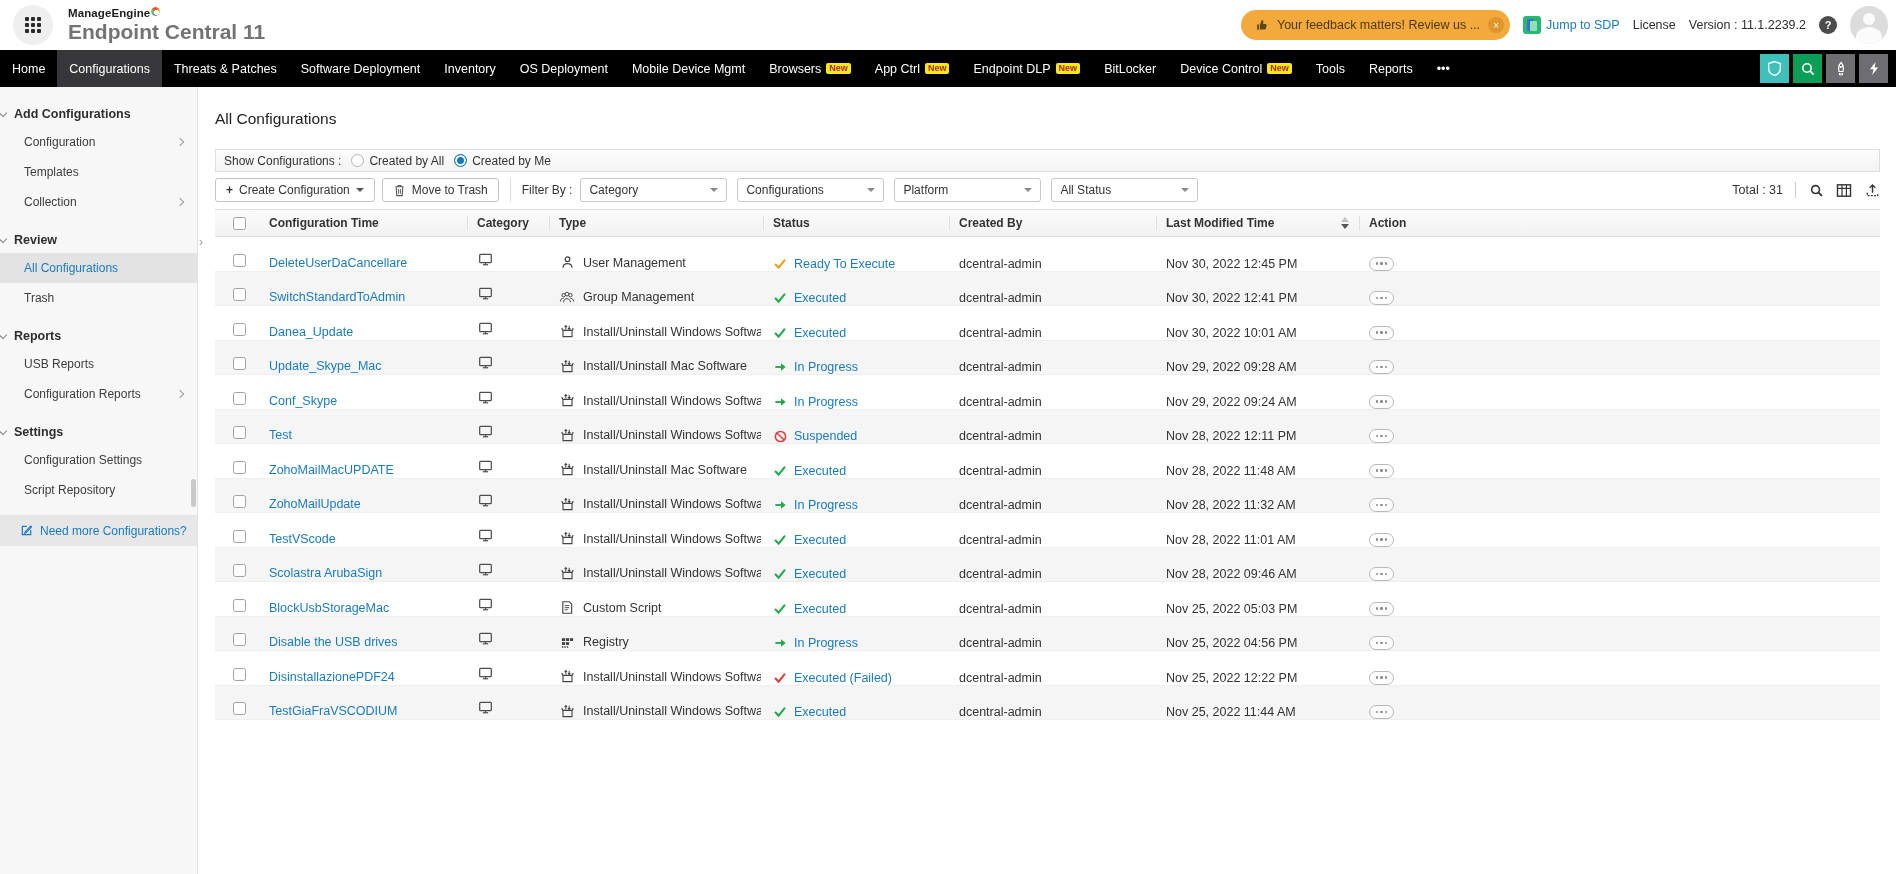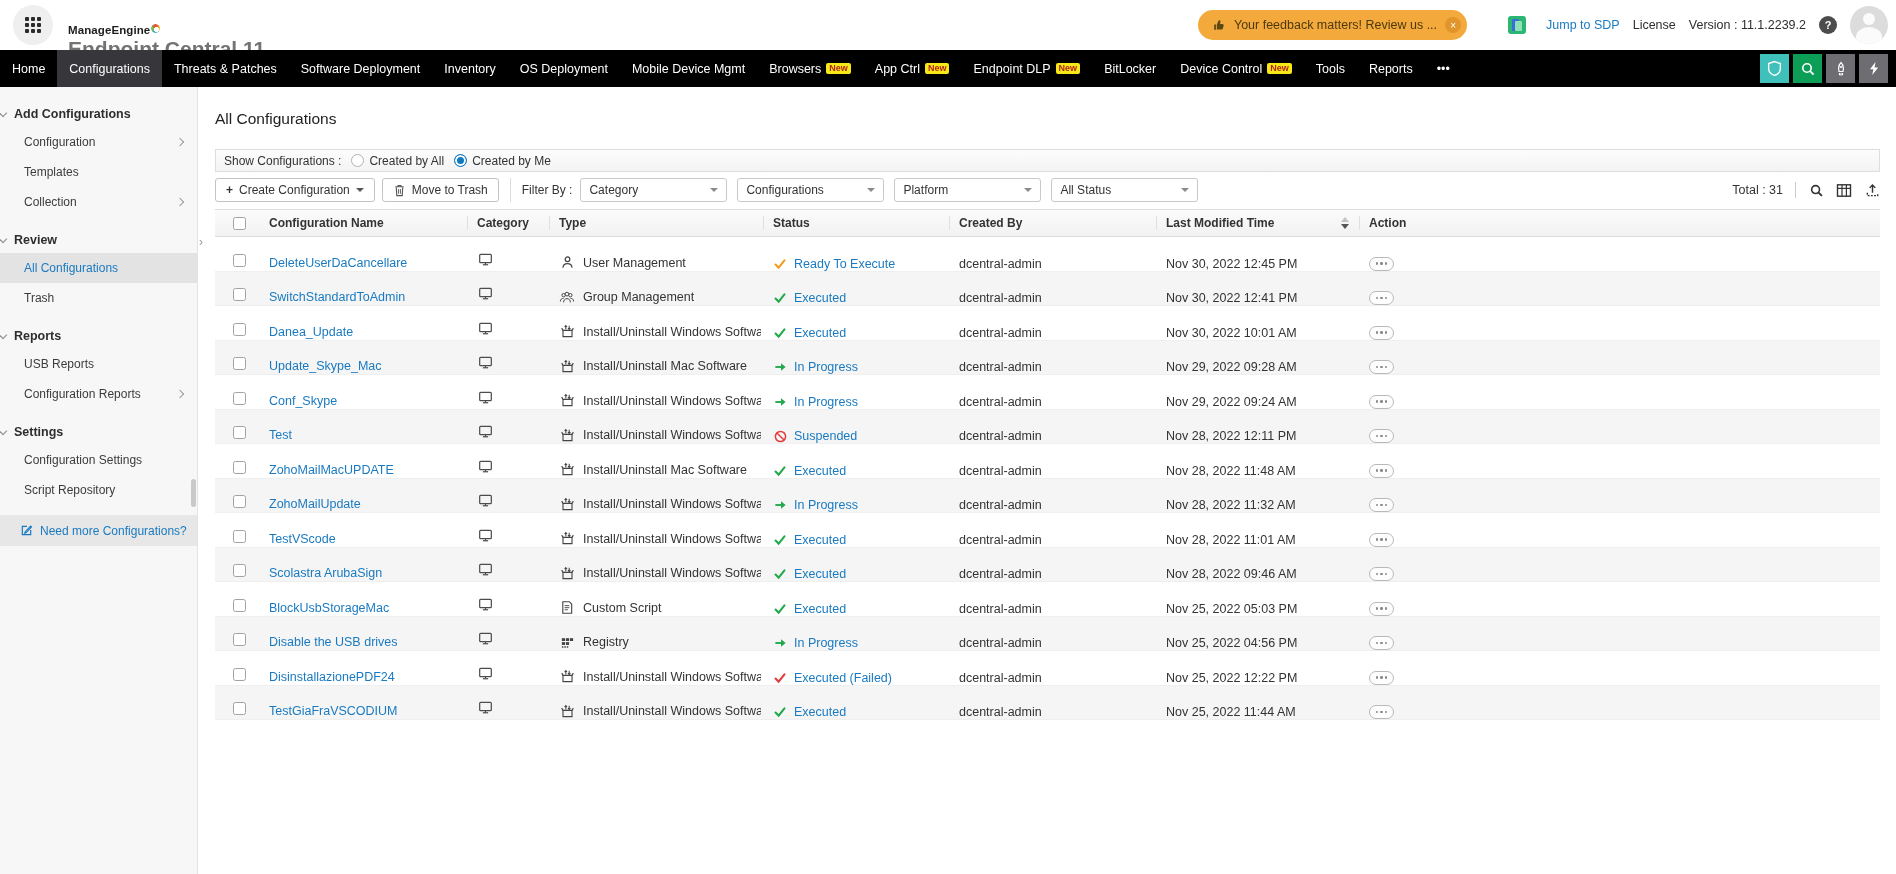--- a/index.html
+++ b/index.html
@@ -5,34 +5,34 @@
   * { margin:0; padding:0; box-sizing:border-box; }
   html,body { width:1896px; height:874px; overflow:hidden; background:#fff;
     font-family:"Liberation Sans", sans-serif; }
 
   
   .top-header { position:relative; height:50px; background:#fff; }
   .app-circle { position:absolute; left:13px; top:5px; width:40px; height:40px; border-radius:50%;
     background:#efefef; display:flex; align-items:center; justify-content:center; cursor:pointer; }
   .grid-dots { display:grid; grid-template-columns:repeat(3,4px); grid-gap:2px; }
   .grid-dots i { width:4px; height:4px; background:#2b2b2b; border-radius:1px; }
-  .brand-block { position:absolute; left:68px; top:24px; }
+  .brand-block { position:absolute; left:68px; top:7px; }
   .brand-top { font-size:11.5px; font-weight:bold; color:#1d1d1d; letter-spacing:.1px; }
   .brand-swirl { display:inline-block; width:9px; height:9px; border-radius:50%;
     background:conic-gradient(#e8443a,#f7b500,#31a8e0,#7ac143,#e8443a); vertical-align:top; margin-left:1px;
     -webkit-mask:radial-gradient(circle at 60% 60%, transparent 2.5px, #000 2.6px); 
     mask:radial-gradient(circle at 60% 60%, transparent 2.5px, #000 2.6px); }
   .brand-bottom { font-size:21px; font-weight:bold; color:#737373; margin-top:1px; }
   .hdr-right { position:absolute; right:8px; top:0; height:50px; display:flex; align-items:center; gap:13px; }
   .feedback-pill { height:30px; background:#f3a93c; border-radius:16px; display:flex; align-items:center;
     padding:0 6px 0 14px; gap:8px; cursor:pointer; }
   .feedback-pill .fb-txt { font-size:12.5px; color:#4c3a0e; }
   .fb-close { width:16px; height:16px; border-radius:50%; background:#e2952b; color:#fff; font-size:10px;
     display:flex; align-items:center; justify-content:center; cursor:pointer; }
-  .sdp-wrap { display:flex; align-items:center; gap:20px; cursor:pointer;margin-left:28px; }
+  .sdp-wrap { display:flex; align-items:center; gap:5px; cursor:pointer; }
   .sdp-icon { width:18px; height:18px; border-radius:3px; background:#2bb673; position:relative; }
   .sdp-icon::before { content:""; position:absolute; left:4px; top:3px; width:7px; height:12px; background:#3a6fd8; border-radius:1px; }
   .sdp-icon::after { content:""; position:absolute; left:7px; top:5px; width:7px; height:10px; background:#8ee0b5; border-radius:1px; }
   .link-blue { color:#1a7ac1; font-size:12.5px; text-decoration:none; cursor:pointer; }
   .hdr-txt { font-size:12.5px; color:#2e2e2e; }
   .help-circle { width:18px; height:18px; border-radius:50%; background:#4c4c4c; color:#fff; font-size:11px;
     font-weight:bold; display:flex; align-items:center; justify-content:center; cursor:pointer; }
   .avatar { width:38px; height:38px; border-radius:50%; background:#dcdcdc; overflow:hidden; position:relative; cursor:pointer; }
   .avatar::before { content:""; position:absolute; left:13px; top:7px; width:12px; height:12px; border-radius:50%; background:#fbfbfb; }
   .avatar::after { content:""; position:absolute; left:6px; top:21px; width:26px; height:20px; border-radius:50% 50% 0 0; background:#fbfbfb; }
@@ -407,21 +407,21 @@
             </svg>
           </span>
       </div>
     </div>
 
     <div class="table">
       <div class="thead">
         <div class="hc c-check">
             <span class="cb"></span>
           </div>
-        <div class="hc c-name">Configuration Name</div>
+        <div class="hc c-name">Configuration Time</div>
         <div class="hc c-cat sepline">Category</div>
         <div class="hc c-type sepline">Type</div>
         <div class="hc c-status sepline">Status</div>
         <div class="hc c-created sepline">Created By</div>
         <div class="hc c-time sepline">
           <span>Last Modified Time</span>
           <span class="sort-wrap">
               <span class="sort-up"></span>
               <span class="sort-down"></span>
             </span>

